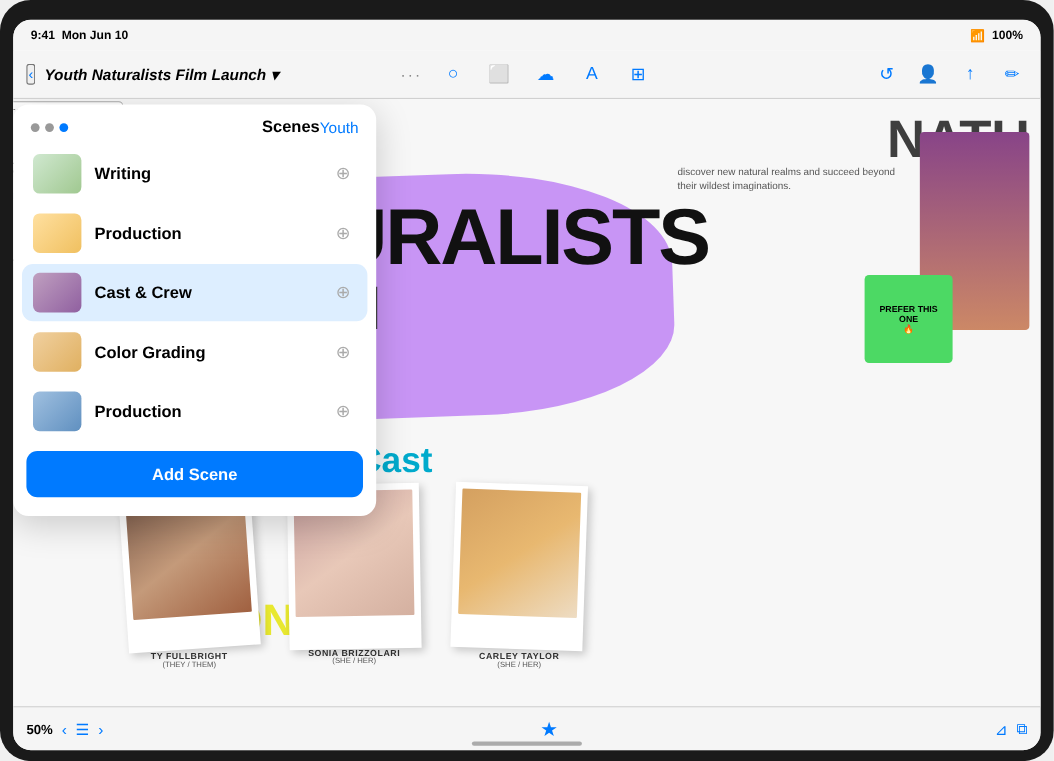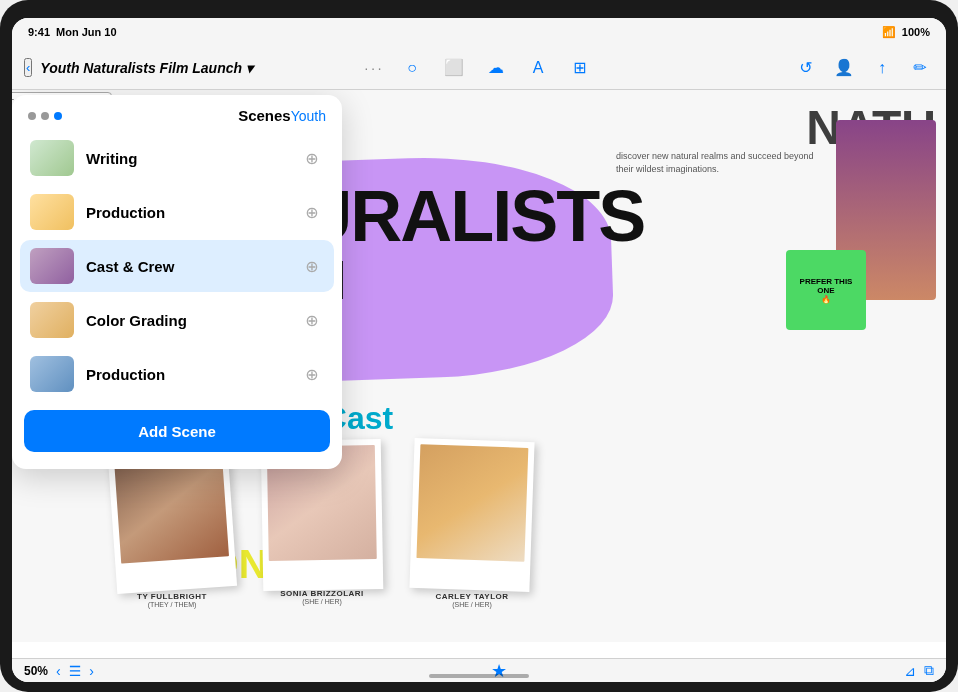--- a/index.html
+++ b/index.html
@@ -334,21 +334,21 @@
       color: #555;
       text-align: center;
     }
 
     
     .bottom-toolbar {
       position: absolute;
       bottom: 0;
       left: 0;
       right: 0;
-      height: 24px;
+      height: 40px;
       background: #f5f5f5;
       border-top: 1px solid #d0d0d0;
       display: flex;
       align-items: center;
       justify-content: space-between;
       padding: 0 12px;
     }
     .bottom-left {
       display: flex;
       align-items: center;

